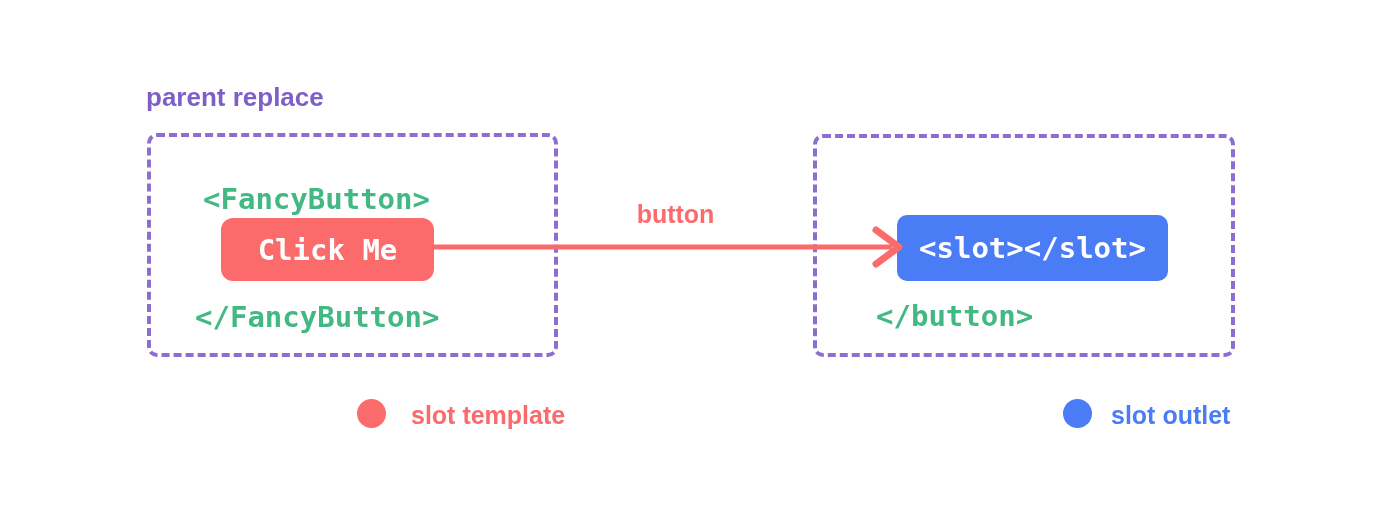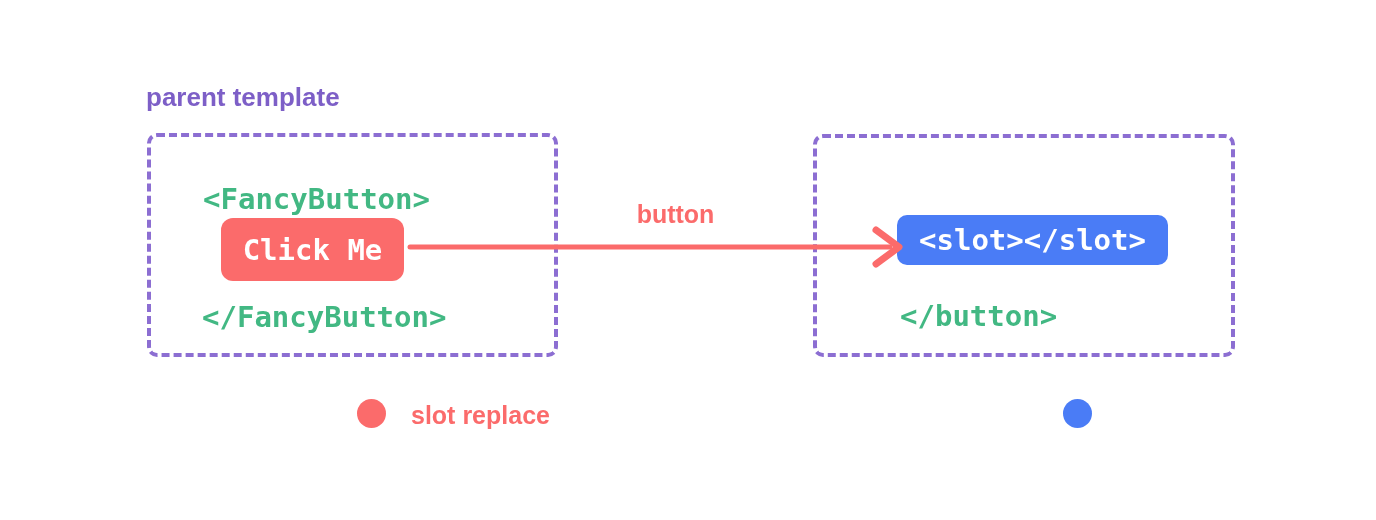--- a/index.html
+++ b/index.html
@@ -39,42 +39,42 @@
     position: absolute;
     font-family: "DejaVu Sans Mono", monospace;
     font-size: 29px;
     font-weight: bold;
     line-height: 34px;
     color: var(--green, #42B883);
     white-space: pre;
     margin-top: 8px;
   }
   .fancy-open   { left: 203px; top: 174px; }
-  .fancy-close  { left: 202px; top: 292px; }
+  .fancy-close  { left: 195px; top: 292px; }
   .button-open  { left: 900px; top: 173px; }
-  .button-close { left: 900px; top: 291px; }
+  .button-close { left: 876px; top: 291px; }
 
   .pill {
     position: absolute;
     display: flex;
     align-items: center;
     justify-content: center;
     font-family: "DejaVu Sans Mono", monospace;
     font-size: 29px;
     font-weight: bold;
     color: var(--text_on_fill, #ffffff);
     white-space: pre;
   }
   .pill-red {
-    left: 221px; top: 218px; width: 183px; height: 63px;
+    left: 221px; top: 218px; width: 213px; height: 63px;
     background: var(--red, #FB6B6B);
     border-radius: 12px;
   }
   .pill-blue {
-    left: 897px; top: 215px; width: 271px; height: 50px;
+    left: 897px; top: 215px; width: 271px; height: 66px;
     background: var(--blue, #4A7CF6);
     border-radius: 10px;
   }
 
   .arrow-svg {
     position: absolute;
     left: 404px; top: 225px;
     width: 500px; height: 44px;
     color: var(--red, #FB6B6B);
     z-index: 3;
@@ -112,21 +112,21 @@
     font-weight: bold;
   }
   .legend-label-red  { left: 411px;  color: var(--red, #FB6B6B); }
   .legend-label-blue { left: 1111px; color: var(--blue, #4A7CF6); }
 </style>
 </head>
 <body>
 
 <div class="canvas">
 
-  <div class="panel-title title-left">parent template</div>
+  <div class="panel-title title-left">parent replace</div>
 
   <div class="dashed-box box-left"></div>
 
   <div class="code fancy-open">&lt;FancyButton&gt;</div>
 
   <div class="pill pill-red">
     <span>Click Me</span>
   </div>
 
   <div class="code fancy-close">&lt;/FancyButton&gt;</div>
@@ -142,17 +142,18 @@
   <div class="dashed-box box-right"></div>
 
 
   <div class="pill pill-blue">
     <span>&lt;slot&gt;&lt;/slot&gt;</span>
   </div>
 
   <div class="code button-close">&lt;/button&gt;</div>
 
   <span class="legend-dot dot-red"></span>
-  <span class="legend-label legend-label-red">slot replace</span>
+  <span class="legend-label legend-label-red">slot template</span>
 
   <span class="legend-dot dot-blue"></span>
+  <span class="legend-label legend-label-blue">slot outlet</span>
 
 </div>
 
 </body></html>

